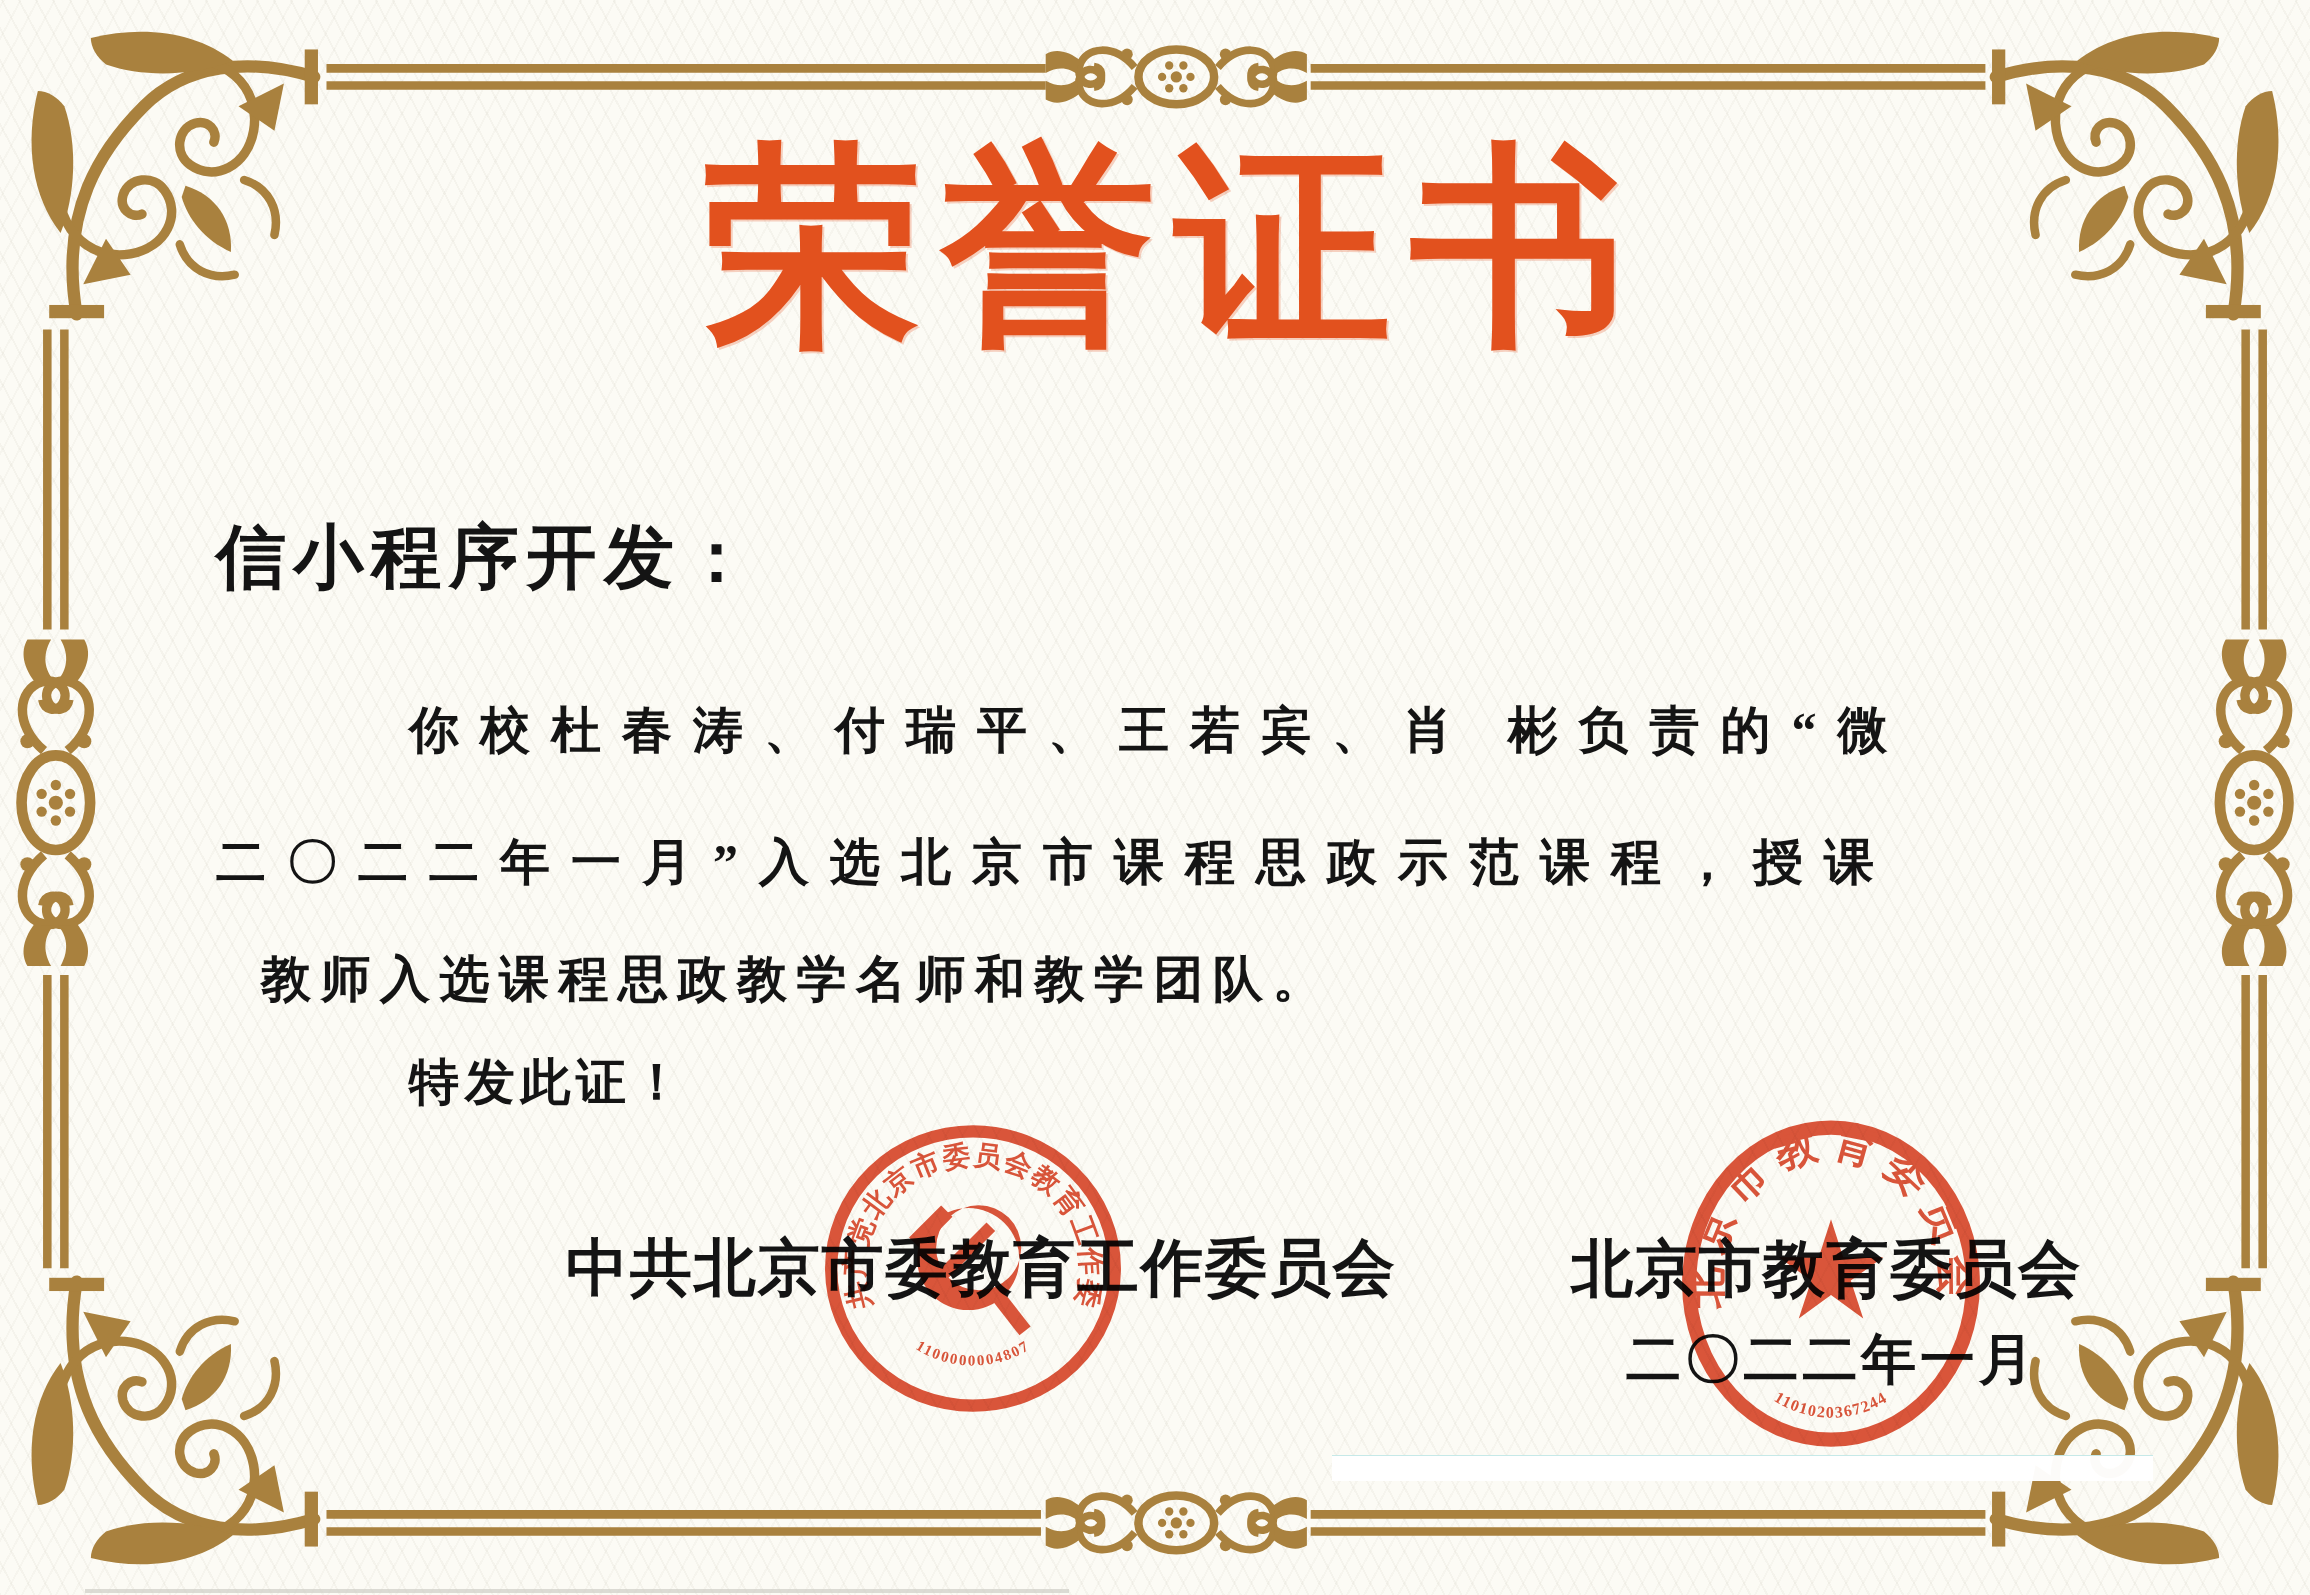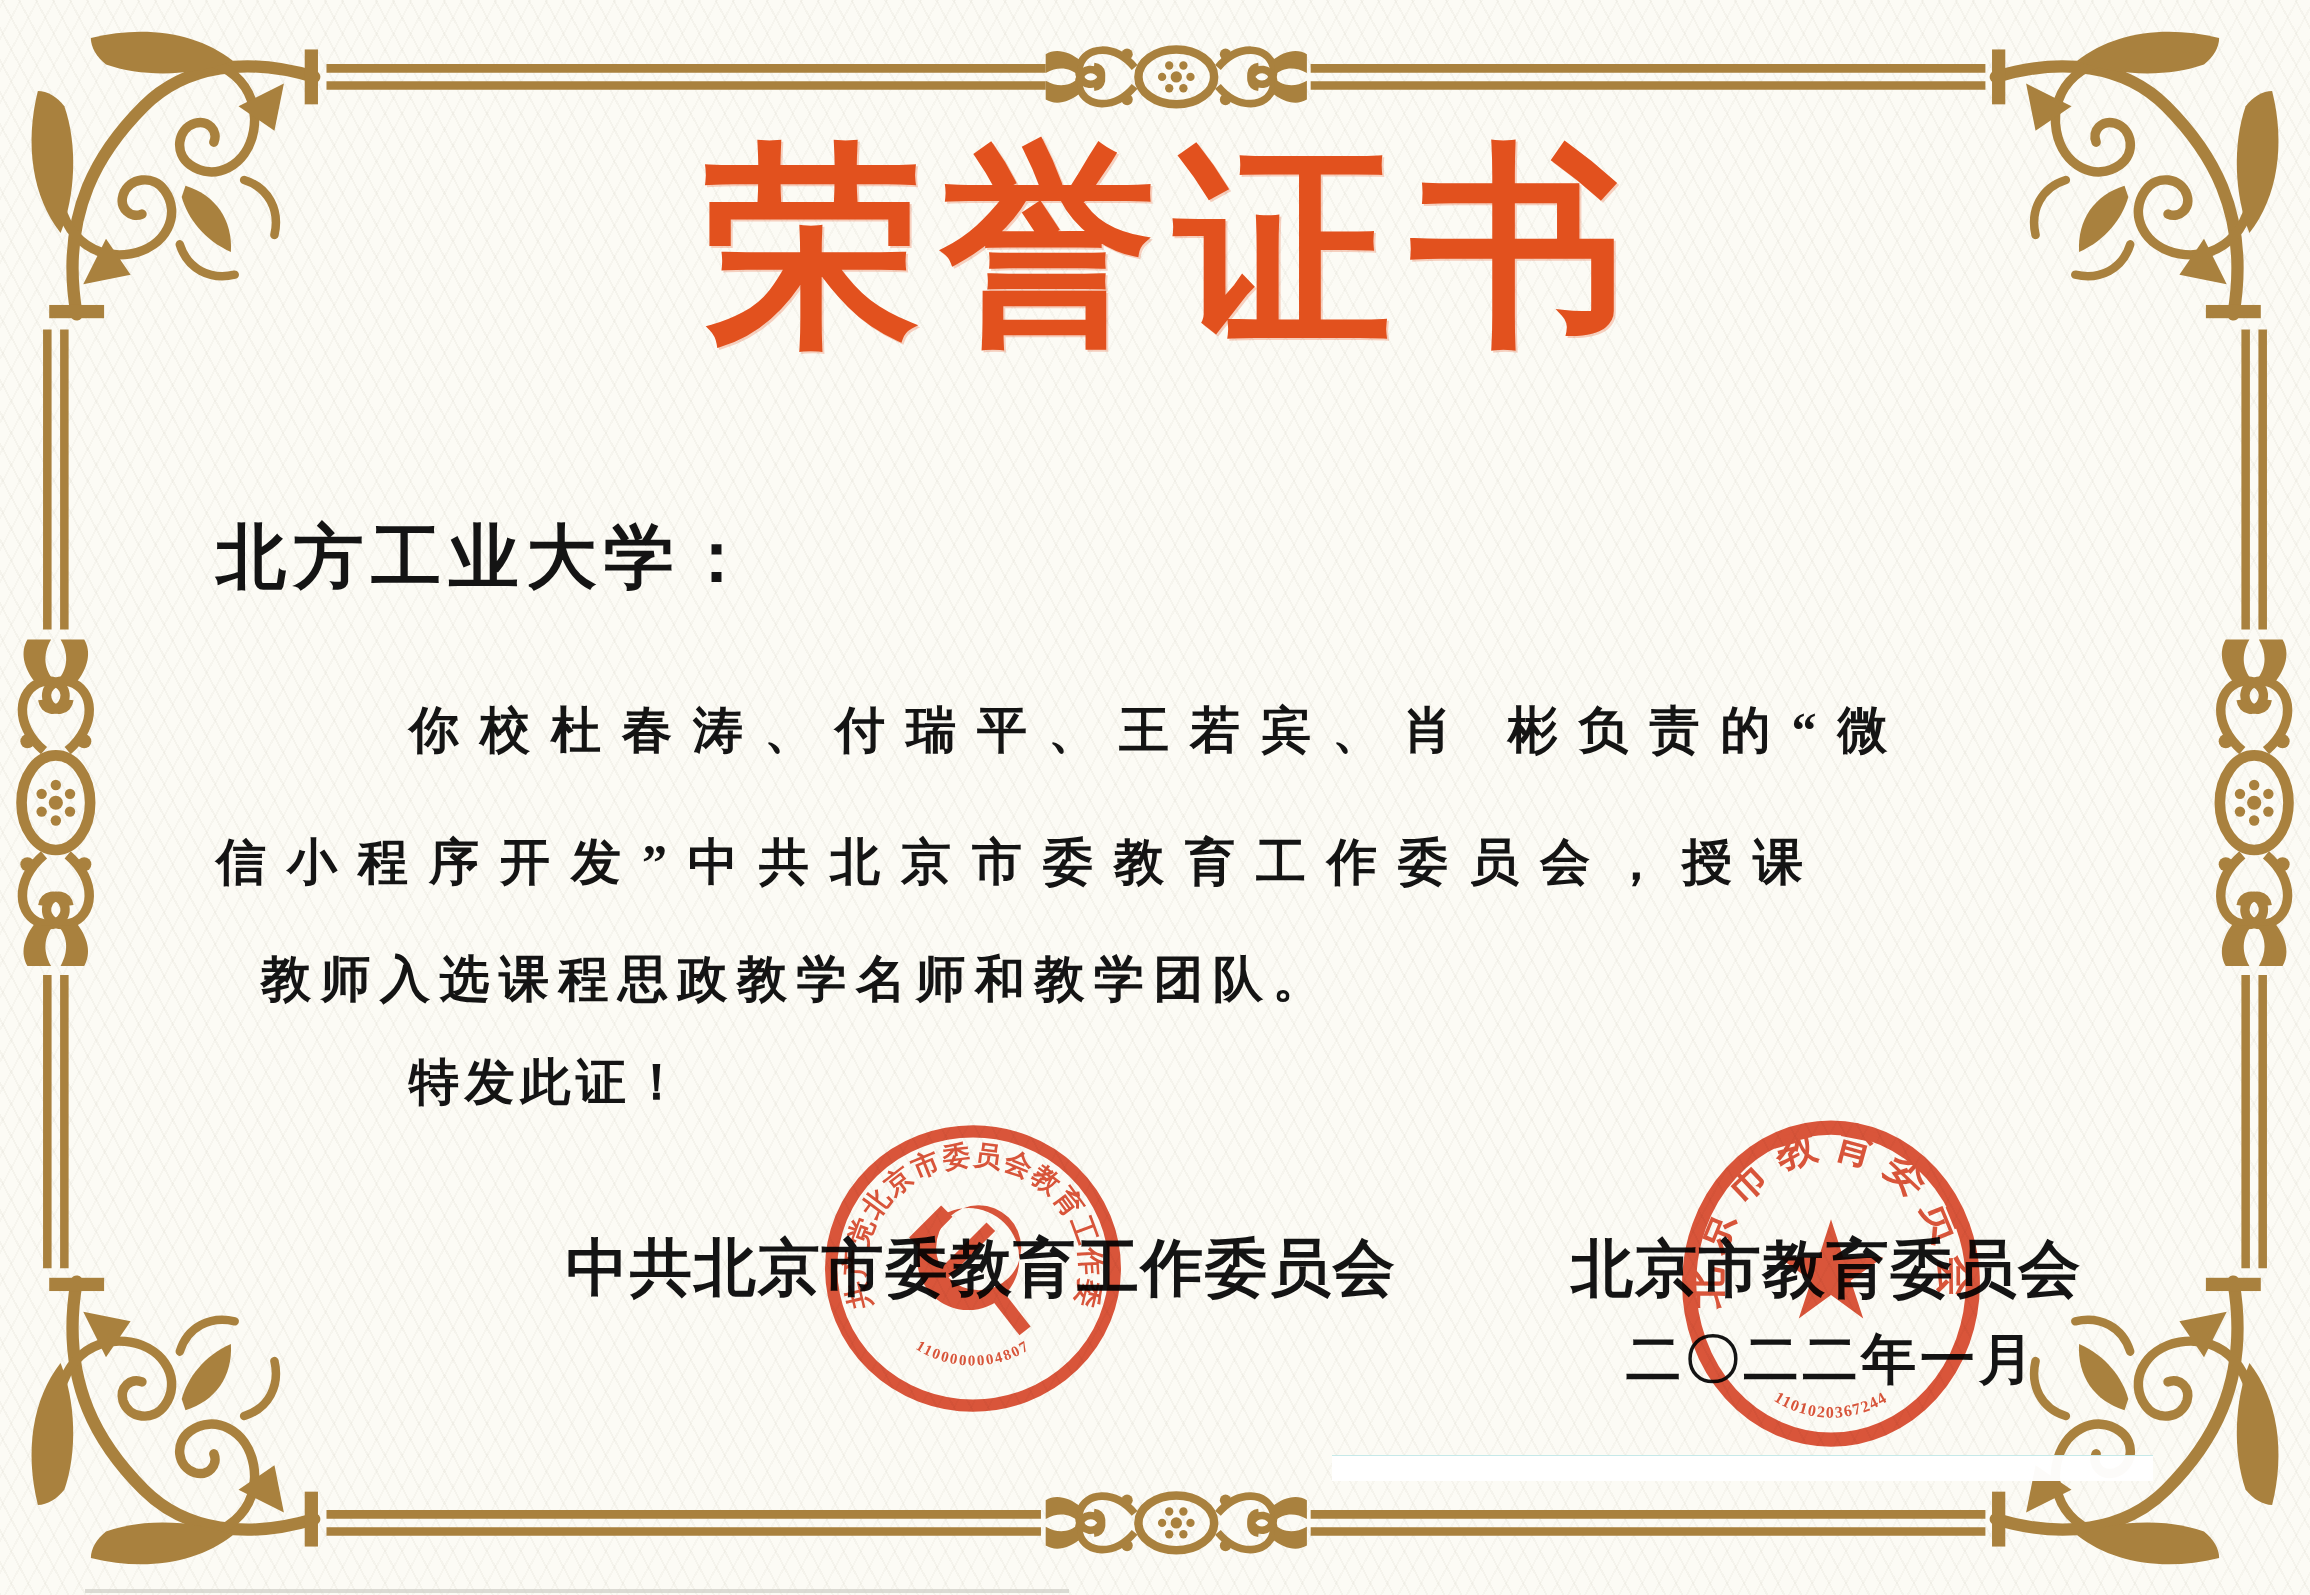--- a/index.html
+++ b/index.html
@@ -101,23 +101,23 @@
     <use href="#corner" transform="translate(0,1686) scale(1,-1)"></use>
     <use href="#corner" transform="translate(2441,1686) scale(-1,-1)"></use>
 
     <use href="#medallion" transform="translate(1243,81)"></use>
     <use href="#medallion" transform="translate(1243,1609)"></use>
     <use href="#medallion" transform="translate(59,848) rotate(90) scale(1.25)"></use>
     <use href="#medallion" transform="translate(2382,848) rotate(90) scale(1.25)"></use>
   </svg>
 
   <div class="abs title">荣誉证书</div>
-  <div class="abs addressee">北方工业大学：</div>
+  <div class="abs addressee">信小程序开发：</div>
   <div class="abs bodyline l1">你校杜春涛、付瑞平、王若宾、肖 彬负责的“微</div>
-  <div class="abs bodyline l2">信小程序开发”中共北京市委教育工作委员会，授课</div>
+  <div class="abs bodyline l2">二〇二二年一月”入选北京市课程思政示范课程，授课</div>
   <div class="abs bodyline l3">教师入选课程思政教学名师和教学团队。</div>
   <div class="abs bodyline l4">特发此证！</div>
   <div class="abs sig-left">中共北京市委教育工作委员会</div>
   <div class="abs sig-right">北京市教育委员会</div>
   <div class="abs sig-date">二〇二二年一月</div>
 
   <svg class="seal seal-left" width="312" height="303" viewBox="0 0 330 320">
     <defs>
       <path id="ringL" d="M 57,198 A 115,110 0 1 1 273,198" fill="none"></path>
       <path id="serL" d="M 103,244 A 108,103 0 0 0 227,244" fill="none"></path>

